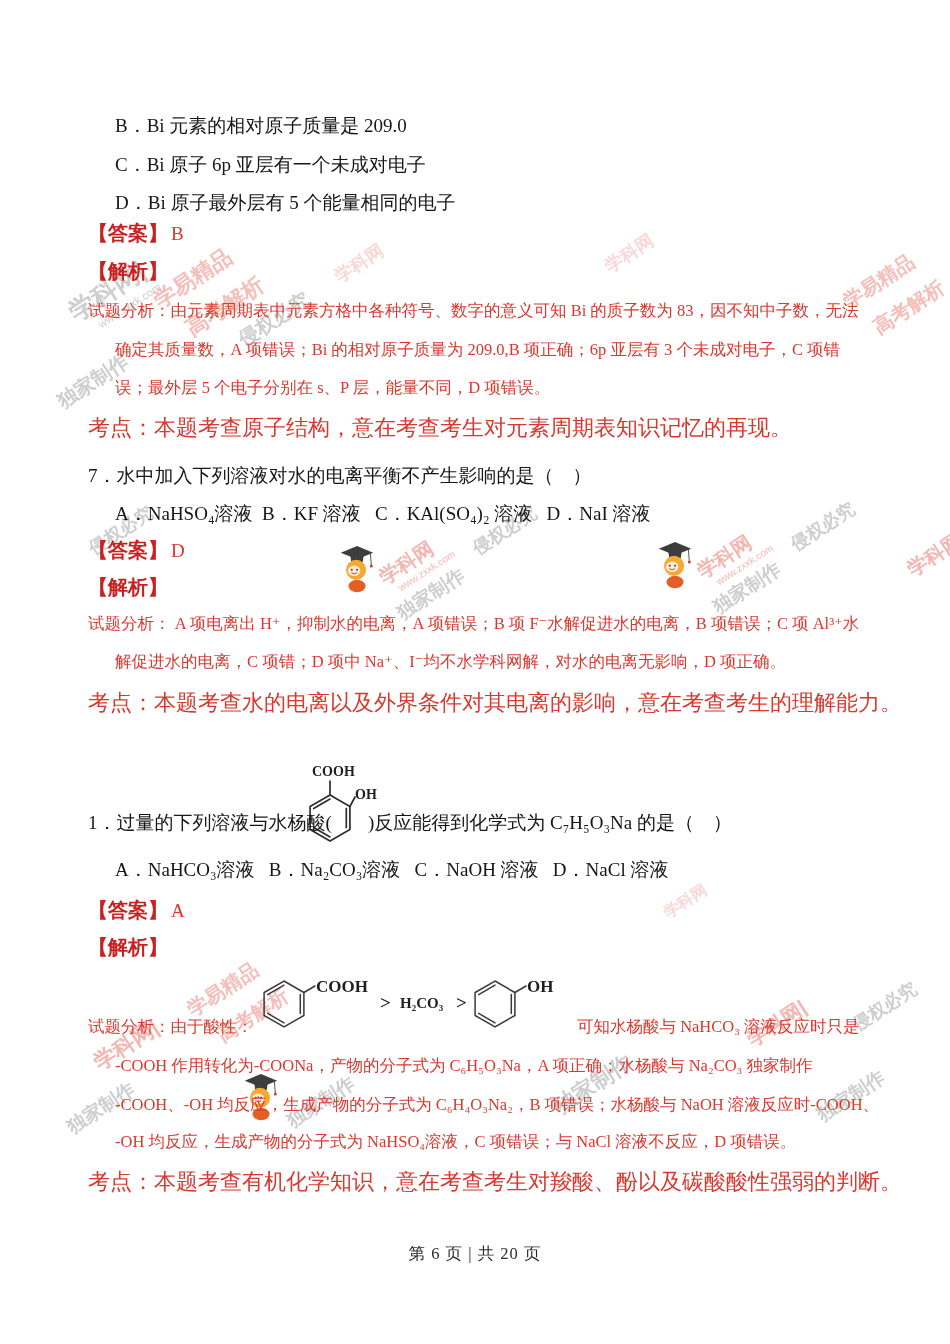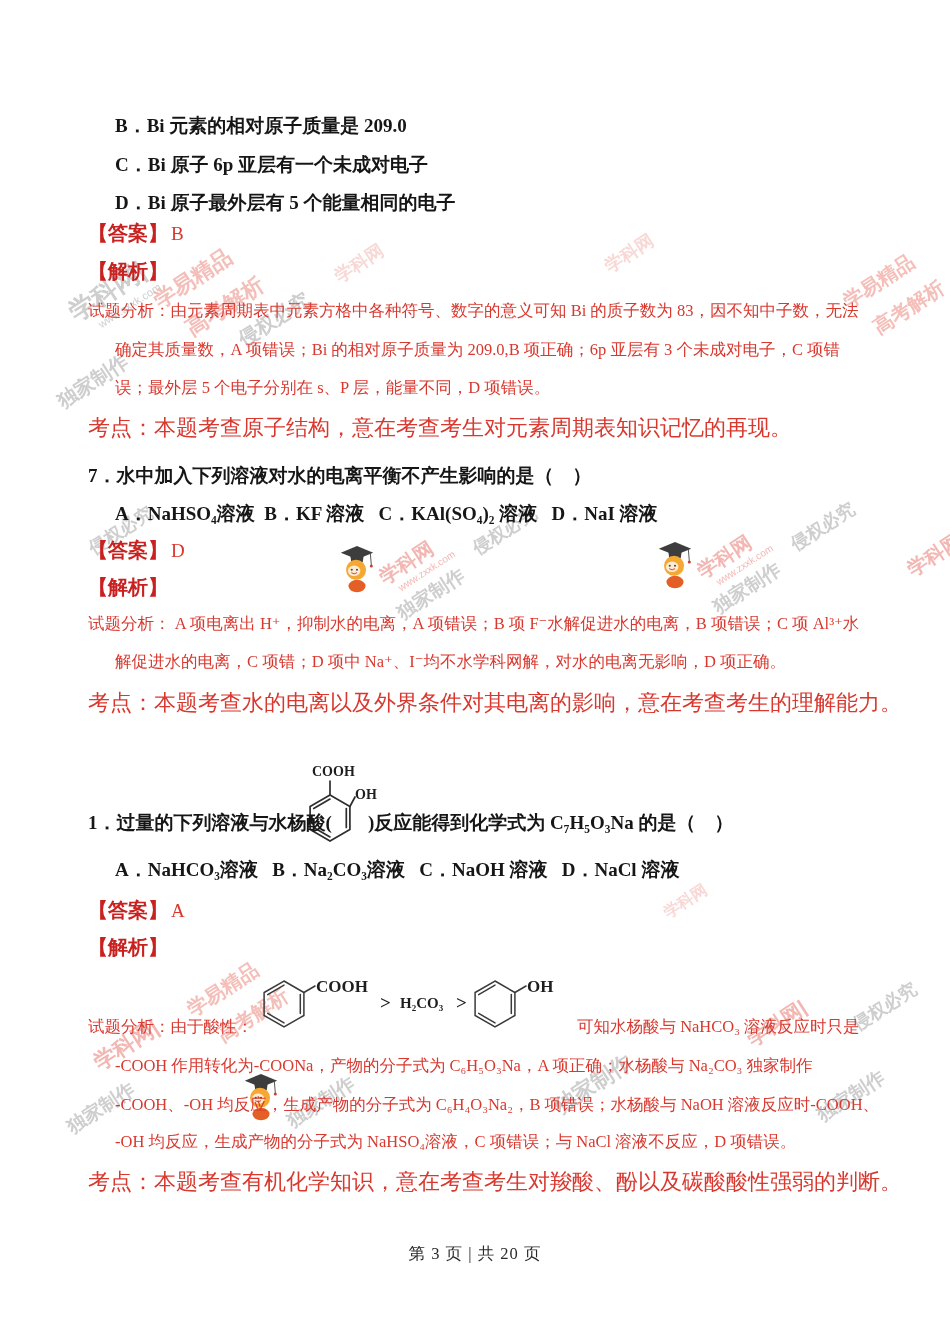--- a/index.html
+++ b/index.html
@@ -5,21 +5,21 @@
   html,body{margin:0;padding:0;background:#ffffff;}
   .page{
     position:relative;
     width:950px;height:1344px;
     margin:0 auto;
     background:#ffffff;
     overflow:hidden;
     font-family:"Liberation Serif","DejaVu Serif",serif;
   }
   
-  .bl{position:absolute;white-space:pre;font-size:19px;color:#161616;font-weight:bold;}
+  .bl{position:absolute;white-space:pre;font-size:19px;color:#161616;}
   .rl{position:absolute;white-space:pre;font-size:16.5px;color:#d9382f;}
   .kd{position:absolute;white-space:pre;font-size:22px;color:#d9382f;}
   .hdr{position:absolute;white-space:pre;font-size:20px;font-weight:bold;color:#c92020;}
   .hdr .val{font-weight:normal;font-size:19px;color:#d9382f;margin-left:3px;}
   .footer{position:absolute;left:0;right:0;top:1243px;text-align:center;
           font-size:16.5px;color:#2a2a2a;letter-spacing:1px;}
   
   .chem{position:absolute;}
   .chem .bond{stroke:#2e2e2e;stroke-width:1.7;fill:none;stroke-linecap:round;}
   .chem .bond2{stroke:#3a3a3a;stroke-width:1.5;fill:none;stroke-linecap:round;}
@@ -173,15 +173,15 @@
     <line class="bond2" x1="264.9" y1="30.5" x2="276" y2="24"></line>
     <text x="277" y="30" font-size="17" fill="#3a3a3a">OH</text>
   </svg>
   <div class="rl" style="left:577px;top:1016px">可知水杨酸与 NaHCO₃ 溶液反应时只是</div>
 
   <div class="rl" style="left:115px;top:1055px">-COOH 作用转化为-COONa，产物的分子式为 C₆H₅O₃Na，A 项正确；水杨酸与 Na₂CO₃ 独家制作</div>
   <div class="rl" style="left:115px;top:1094px">-COOH、-OH 均反应，生成产物的分子式为 C₆H₄O₃Na₂，B 项错误；水杨酸与 NaOH 溶液反应时-COOH、</div>
   <div class="rl" style="left:115px;top:1131px">-OH 均反应，生成产物的分子式为 NaHSO₄溶液，C 项错误；与 NaCl 溶液不反应，D 项错误。</div>
   <div class="kd" style="left:88px;top:1167px">考点：本题考查有机化学知识，意在考查考生对羧酸、酚以及碳酸酸性强弱的判断。</div>
 
-  <div class="footer">第 3 页 | 共 20 页</div>
+  <div class="footer">第 6 页 | 共 20 页</div>
 
 </div>
 
 </body></html>

